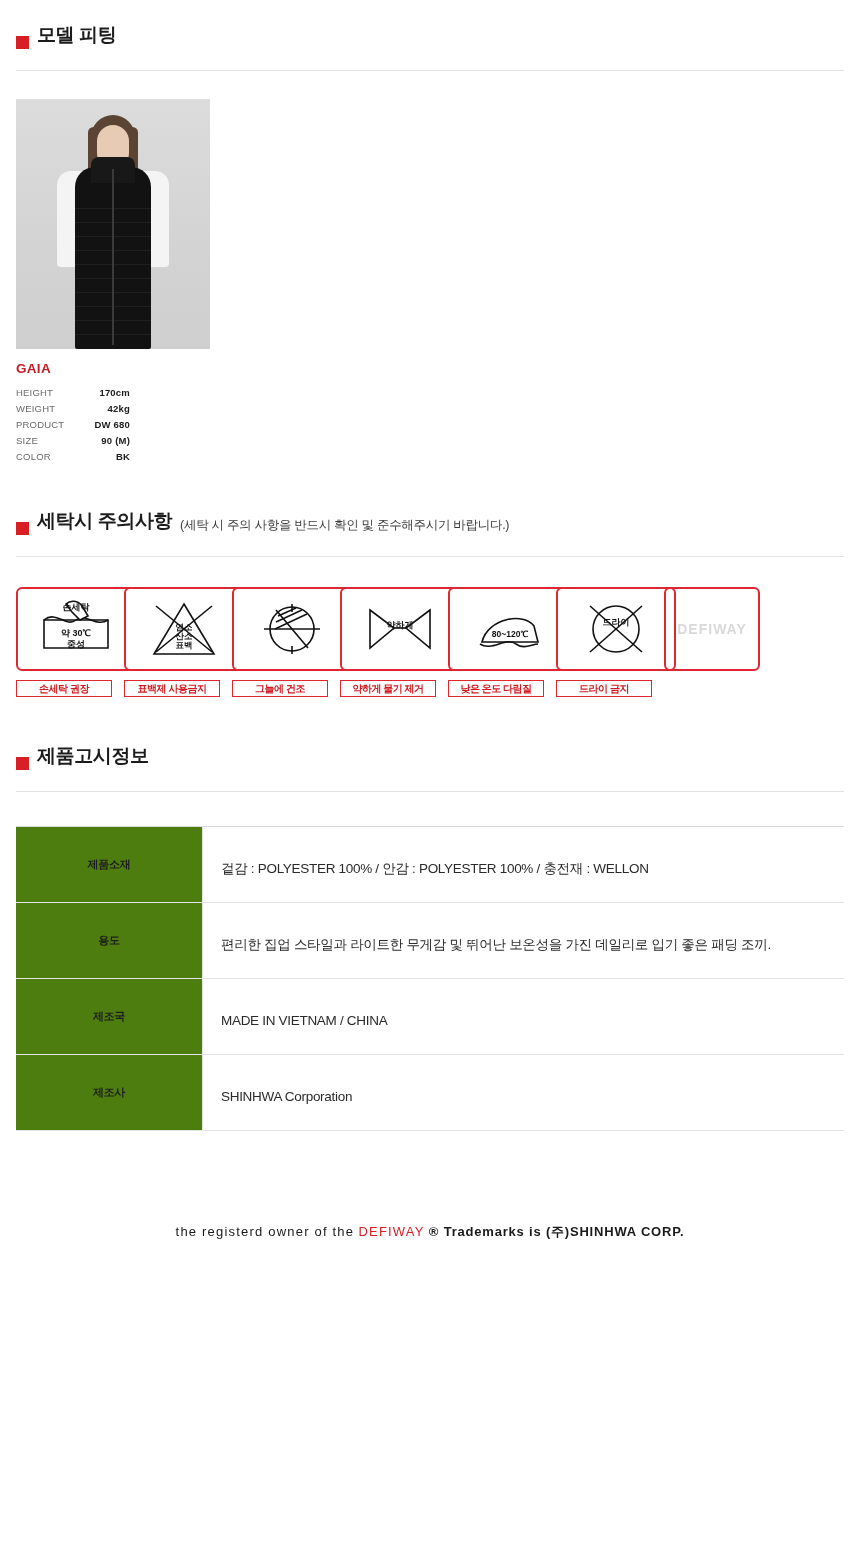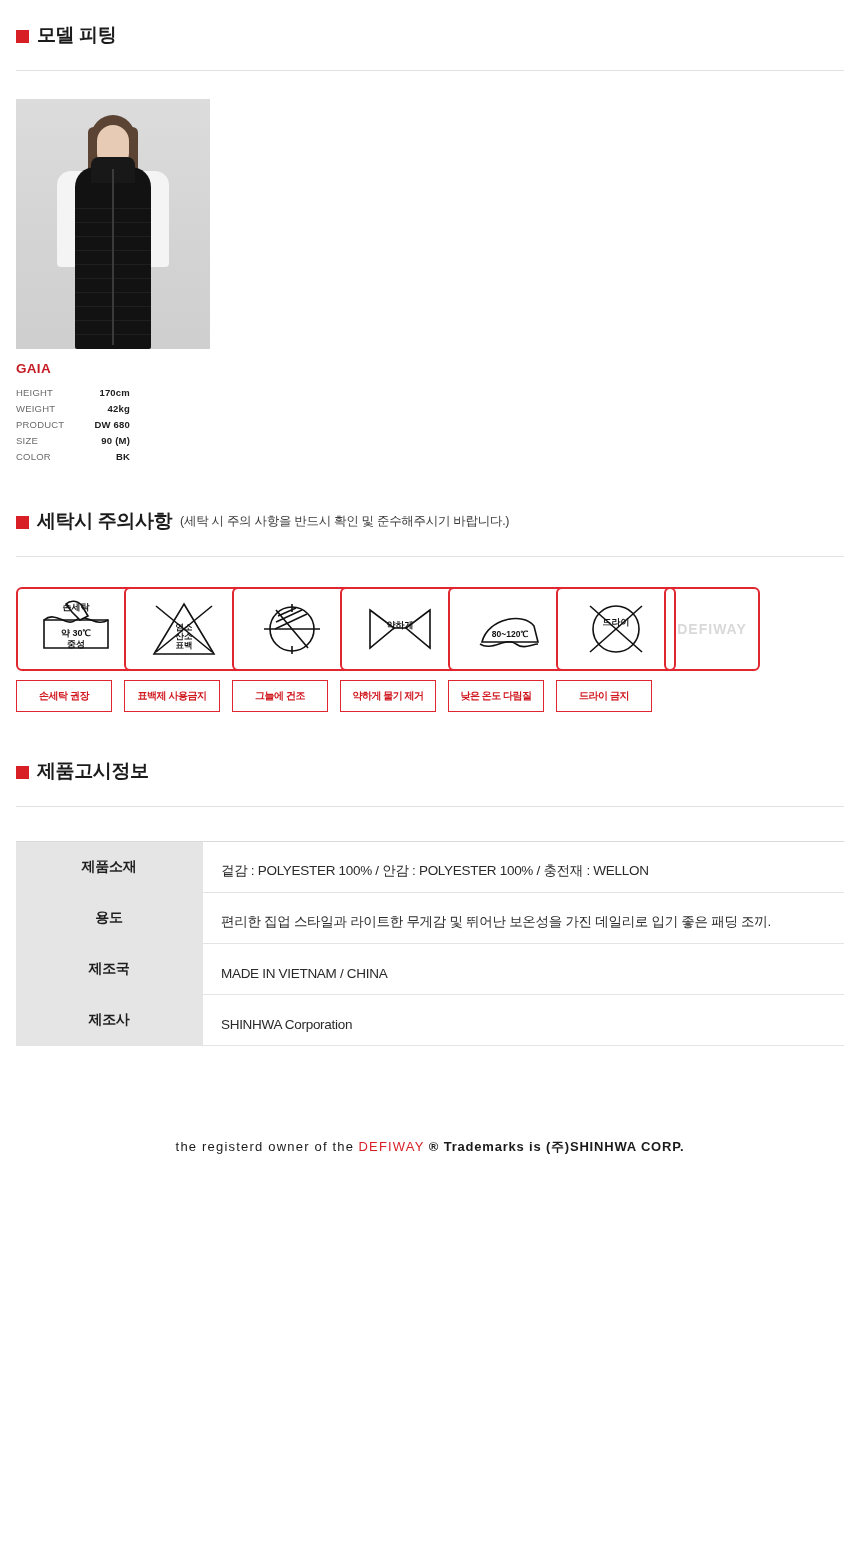--- a/index.html
+++ b/index.html
@@ -15,21 +15,21 @@
     position: relative;
     overflow: hidden;
   }
   .page {
     width: 860px;
     padding: 0;
     box-sizing: border-box;
   }
   .section-head {
     display: flex;
-    align-items: center;
+    align-items: flex-end;
     gap: 8px;
     margin: 0 0 0 16px;
     padding-top: 22px;
   }
   .sq {
     display: inline-block;
     width: 13px;
     height: 13px;
     background: #d81f26;
     flex: 0 0 auto;
@@ -198,21 +198,21 @@
     border-radius: 6px;
     display: flex;
     align-items: center;
     justify-content: center;
     box-sizing: border-box;
     background: #fff;
   }
   .care-box svg { display: block; }
   .care-label {
     margin-top: 9px;
-    height: 32px;
+    height: 17px;
     border: 1px solid #e0262e;
     color: #d0181f;
     font-size: 10px;
     font-weight: bold;
     display: flex;
     align-items: center;
     justify-content: center;
     letter-spacing: -0.5px;
     box-sizing: border-box;
   }
@@ -234,25 +234,25 @@
   
   .info-table {
     margin: 34px 16px 0 16px;
     width: 828px;
     border-collapse: collapse;
     border-top: 1px solid #d9d9d9;
   }
   .info-table tr { border-bottom: 1px solid #e4e4e4; }
   .info-table th {
     width: 186px;
-    background: #e5e5e5;
-    font-size: 14px;
+    background: #4d7c0f;
+    font-size: 11px;
     font-weight: bold;
     color: #1e1e1e;
-    padding: 16px 0;
+    padding: 30px 0;
     letter-spacing: -0.3px;
     border-right: 1px solid #e4e4e4;
   }
   .info-table td {
     font-size: 13.5px;
     color: #2a2a2a;
     padding: 14px 0 6px 18px;
     letter-spacing: -0.3px;
   }
 

